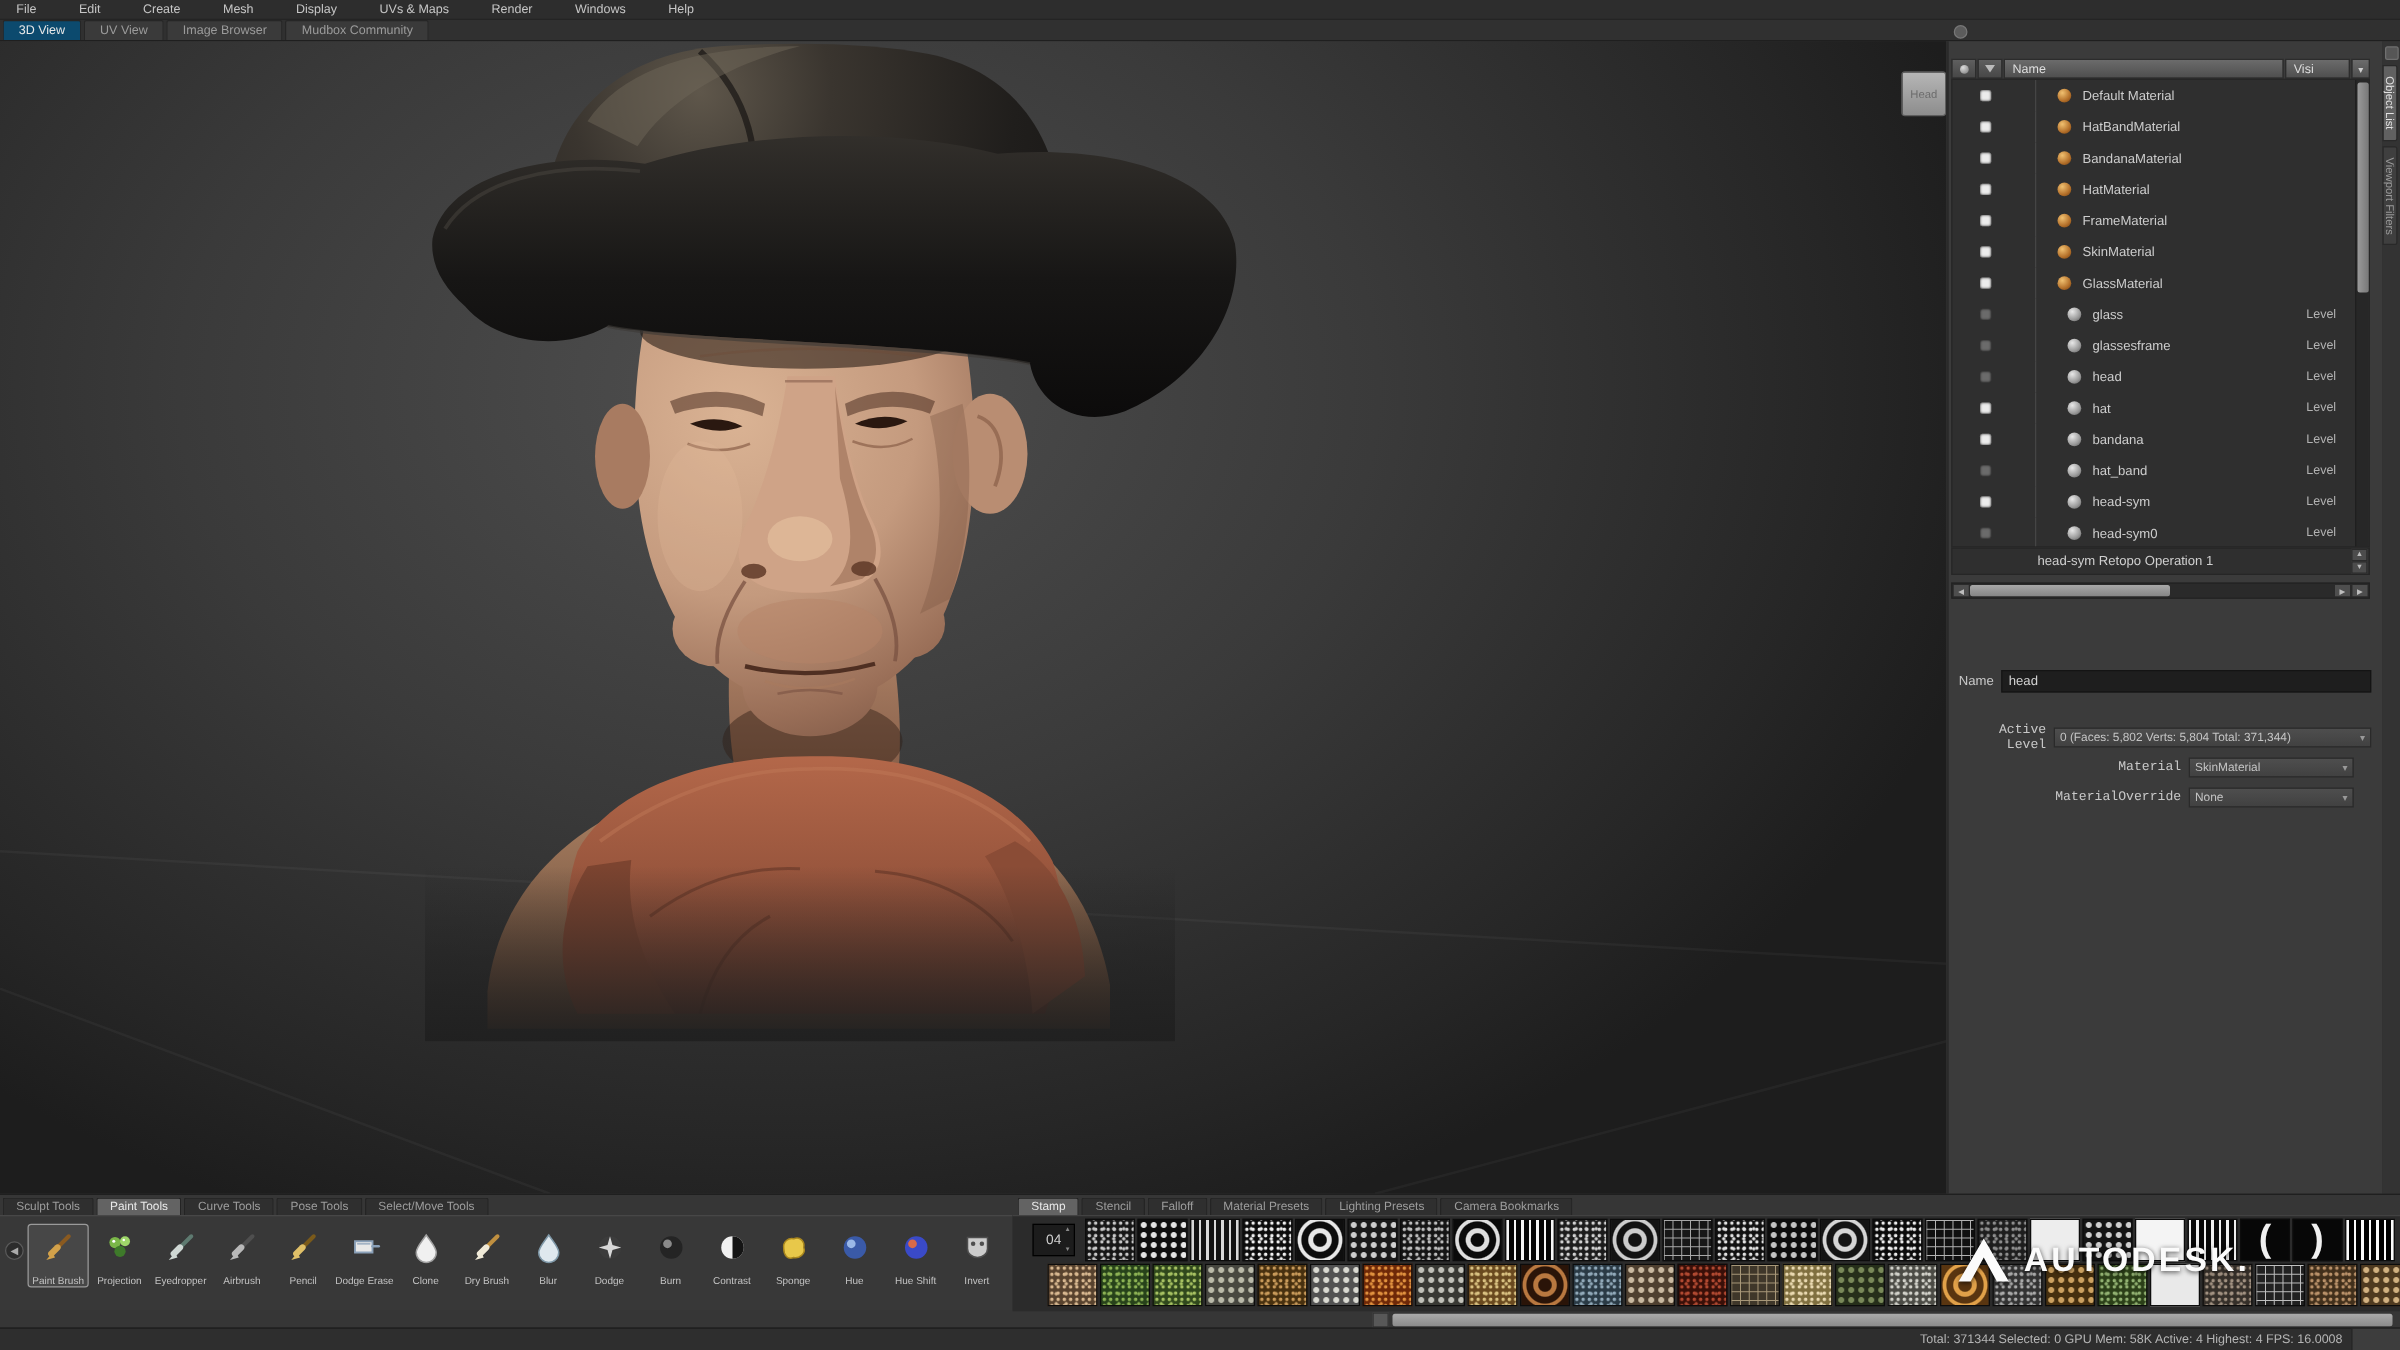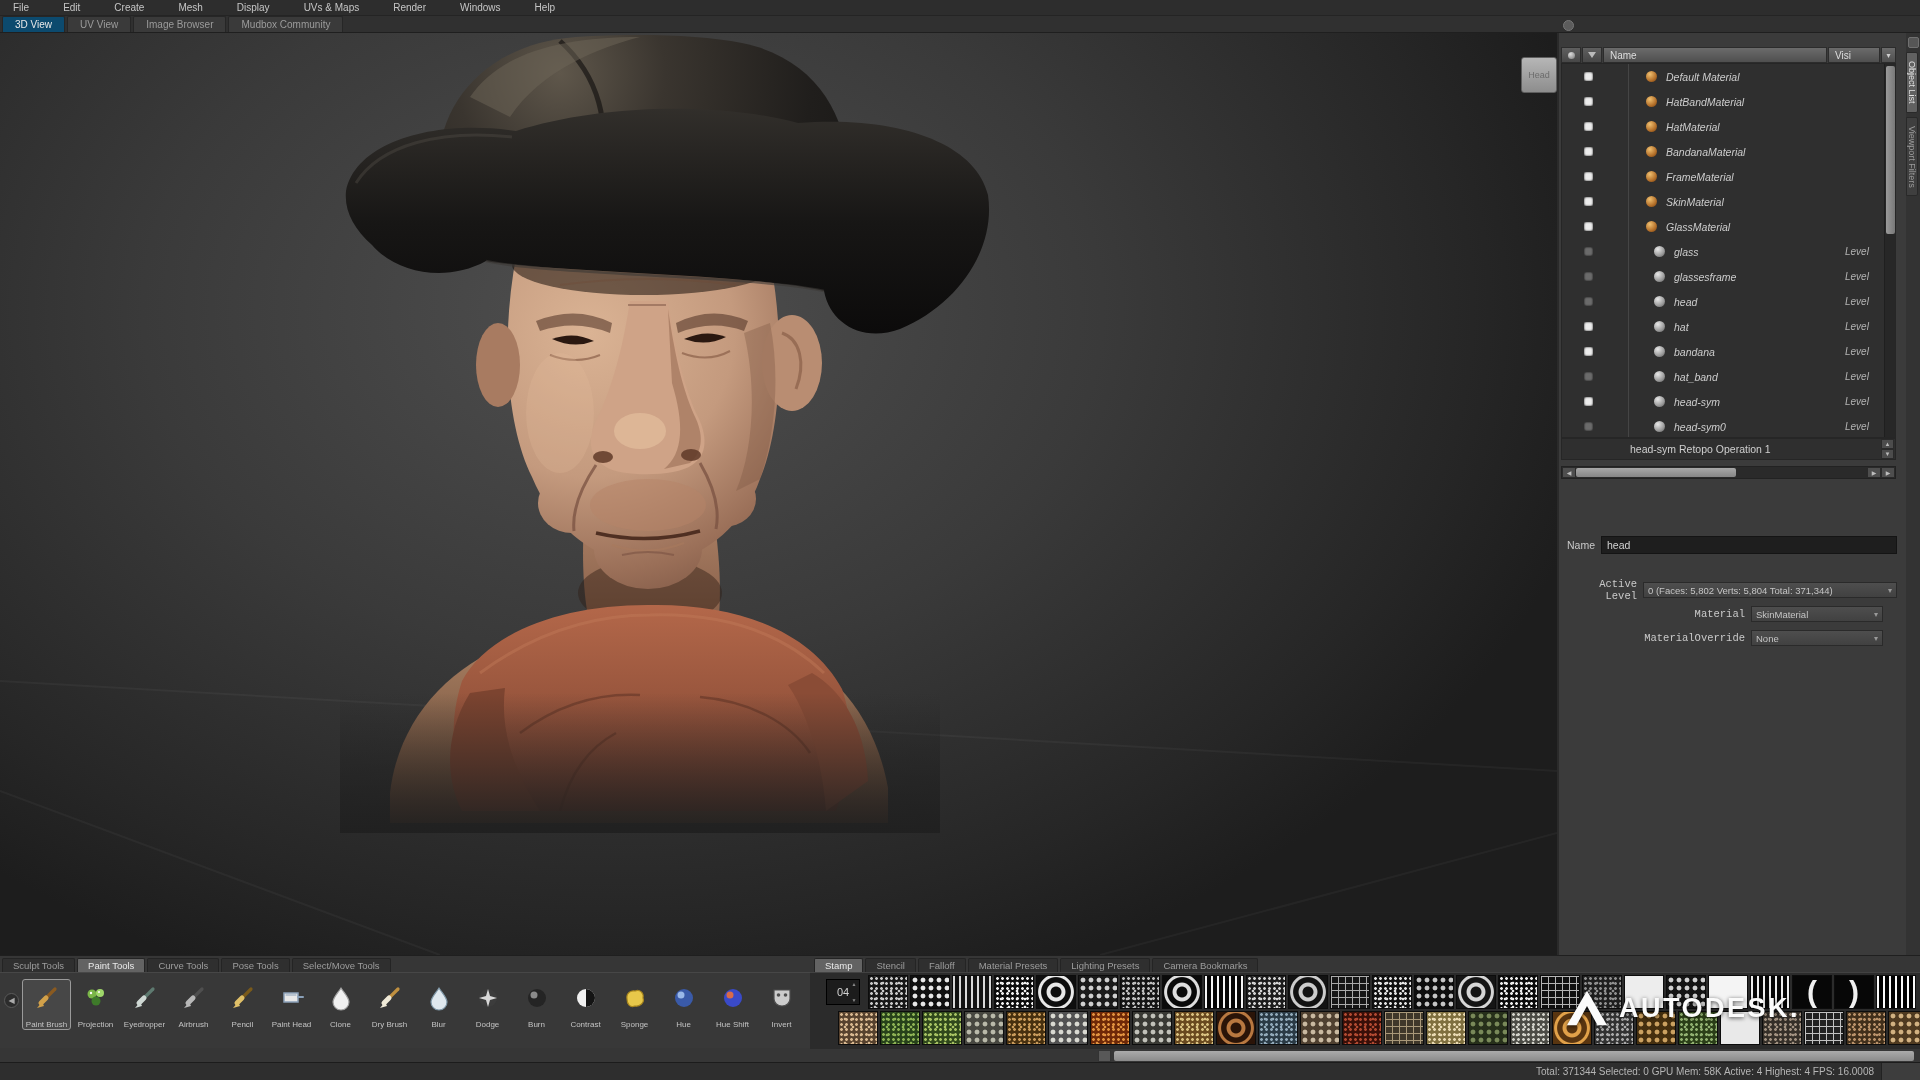--- a/index.html
+++ b/index.html
@@ -23,21 +23,21 @@
   #rpanel{position:absolute;left:1557px;top:33px;width:349px;height:922px;background:#3b3b3b;border-left:2px solid #2a2a2a;box-sizing:border-box;}
   #ol-header{position:absolute;left:2px;top:14px;width:335px;height:16px;display:flex;gap:1px;}
   .hbtn{width:20px;height:16px;background:linear-gradient(#5f5f5f,#474747);border:1px solid #2c2c2c;box-sizing:border-box;display:flex;align-items:center;justify-content:center;}
   .hbtn .ball{width:7px;height:7px;border-radius:50%;background:radial-gradient(circle at 35% 30%,#ddd,#777);}
   .hbtn .funnel{width:0;height:0;border-left:4px solid transparent;border-right:4px solid transparent;border-top:6px solid #bbb;}
   .hcell{background:linear-gradient(#6b6b6b,#4f4f4f);border:1px solid #2c2c2c;color:#dedede;font-size:10px;display:flex;align-items:center;padding:0 6px;box-sizing:border-box;}
   #hcell-name{flex:1;}
   #hcell-visi{width:52px;}
   #hcell-sort{width:15px;justify-content:center;color:#cfcfcf;font-size:8px;}
   #ol-body{position:absolute;left:2px;top:30px;width:335px;height:375px;background:#2f2f2f;border:1px solid #262626;box-sizing:border-box;overflow:hidden;}
-  .olrow{position:relative;height:25px;display:flex;align-items:center;font-size:10.5px;color:#cdcdcd;font-style:italic;}
+  .olrow{position:relative;height:25px;display:flex;align-items:center;font-size:10.5px;color:#cdcdcd;}
   .olrow .dot{position:absolute;left:22px;width:9px;height:9px;border-radius:2px;background:#ececec;box-shadow:0 0 2px #000 inset;}
   .olrow .dot.off{background:#6b6b6b;}
   .olrow .tree{position:absolute;left:66px;top:0;bottom:0;width:1px;background:#454545;}
   .sphere{position:absolute;width:11px;height:11px;border-radius:50%;}
   .sphere.material{left:84px;background:radial-gradient(circle at 35% 30%,#f0c070,#b4702a 60%,#6e3c10);}
   .sphere.mesh{left:92px;background:radial-gradient(circle at 35% 30%,#e8e8e8,#9a9a9a 60%,#555);}
   .olrow .nm{position:absolute;left:104px;white-space:nowrap;}
   .olrow.mesh .nm{left:112px;}
   .olrow .lvl{position:absolute;right:16px;width:34px;overflow:hidden;color:#b2b2b2;font-size:10px;text-align:left;white-space:nowrap;}
   #ol-vscroll{position:absolute;left:323px;top:0;width:11px;height:373px;background:#272727;border-left:1px solid #1f1f1f;box-sizing:border-box;}
@@ -237,28 +237,28 @@
         <span class="dot"></span>
         <span class="tree"></span>
         <span class="sphere material"></span>
         <span class="nm">HatBandMaterial</span>
         <span class="lvl"></span>
       </div>
       <div class="olrow material">
         <span class="dot"></span>
         <span class="tree"></span>
         <span class="sphere material"></span>
+        <span class="nm">BandanaMaterial</span>
+        <span class="lvl"></span>
+      </div>
+      <div class="olrow material">
+        <span class="dot"></span>
+        <span class="tree"></span>
+        <span class="sphere material"></span>
         <span class="nm">HatMaterial</span>
-        <span class="lvl"></span>
-      </div>
-      <div class="olrow material">
-        <span class="dot"></span>
-        <span class="tree"></span>
-        <span class="sphere material"></span>
-        <span class="nm">BandanaMaterial</span>
         <span class="lvl"></span>
       </div>
       <div class="olrow material">
         <span class="dot"></span>
         <span class="tree"></span>
         <span class="sphere material"></span>
         <span class="nm">FrameMaterial</span>
         <span class="lvl"></span>
       </div>
       <div class="olrow material">
@@ -441,21 +441,21 @@
           <div class="tlabel">Pencil</div>
         </div>
         <div class="tool">
           <div class="ticon">
             <svg viewBox="0 0 26 26" width="26" height="26">
               <path d="M5 8 h14 v9 h-14 z" fill="#e8e8e8" stroke="#8aa0b8" stroke-width="1.5" stroke-linecap="round"></path>
               <path d="M19 12 h5" fill="none" stroke="#8aa0b8" stroke-width="2" stroke-linecap="round"></path>
               <path d="M7 10 h10" fill="none" stroke="#8aa0b8" stroke-width="1" stroke-linecap="round"></path>
             </svg>
           </div>
-          <div class="tlabel">Paint Head</div>
+          <div class="tlabel">Dodge Erase</div>
         </div>
         <div class="tool">
           <div class="ticon">
             <svg viewBox="0 0 26 26" width="26" height="26">
               <path d="M13 3 C17 9 21 13 21 17 A8 8 0 1 1 5 17 C5 13 9 9 13 3 Z" fill="#f0f0f0" stroke="#a0a0a0" stroke-width="1.2" stroke-linecap="round"></path>
             </svg>
           </div>
           <div class="tlabel">Clone</div>
         </div>
         <div class="tool">

